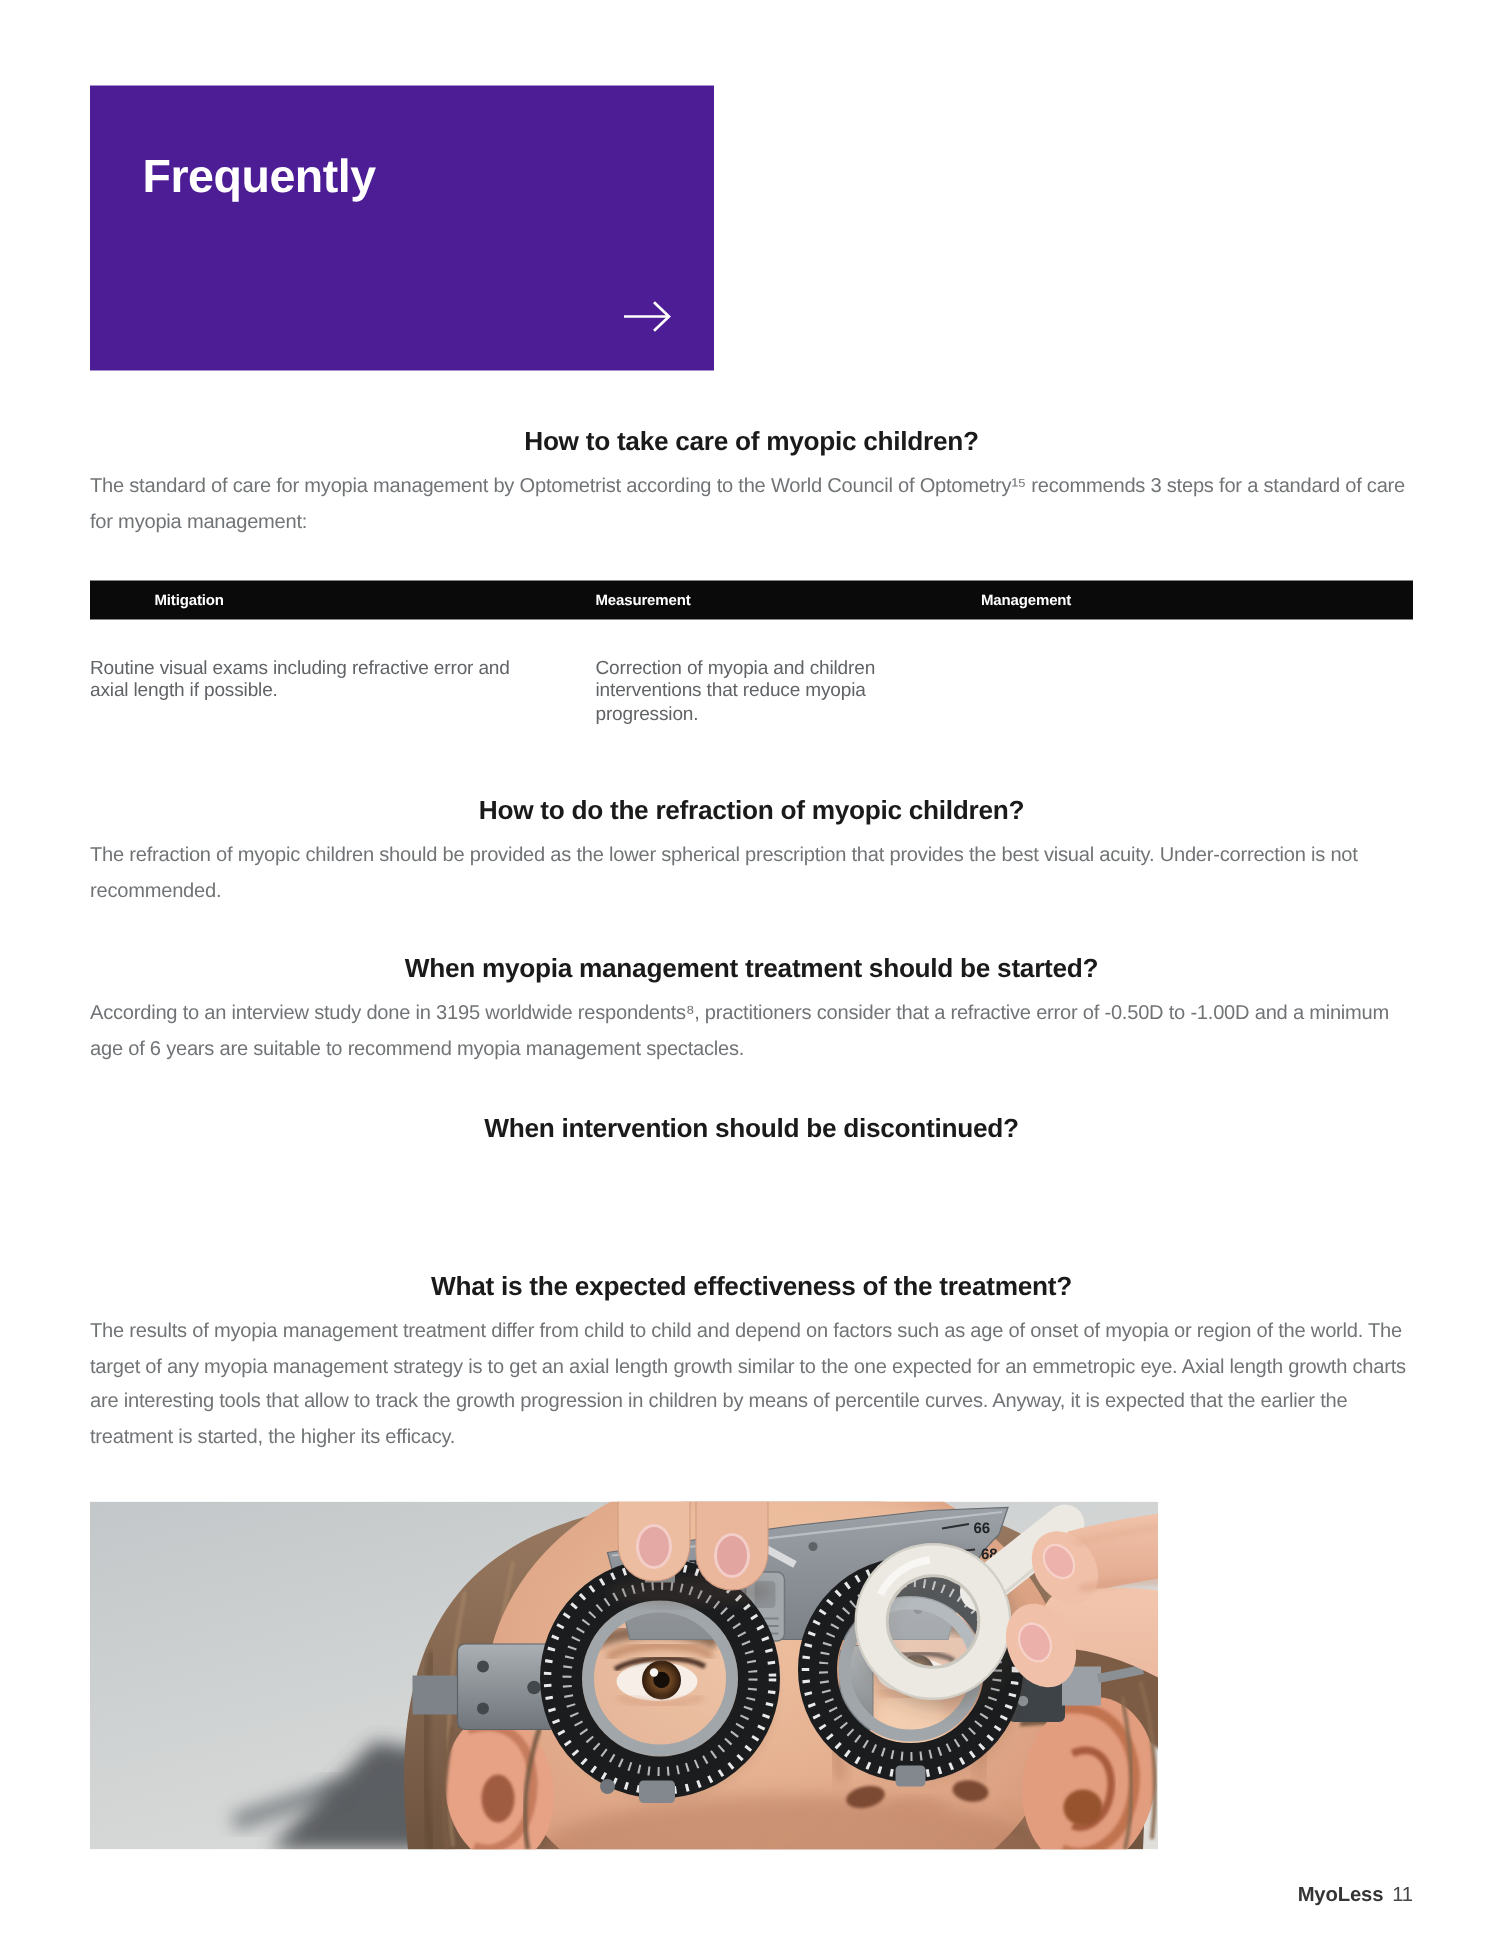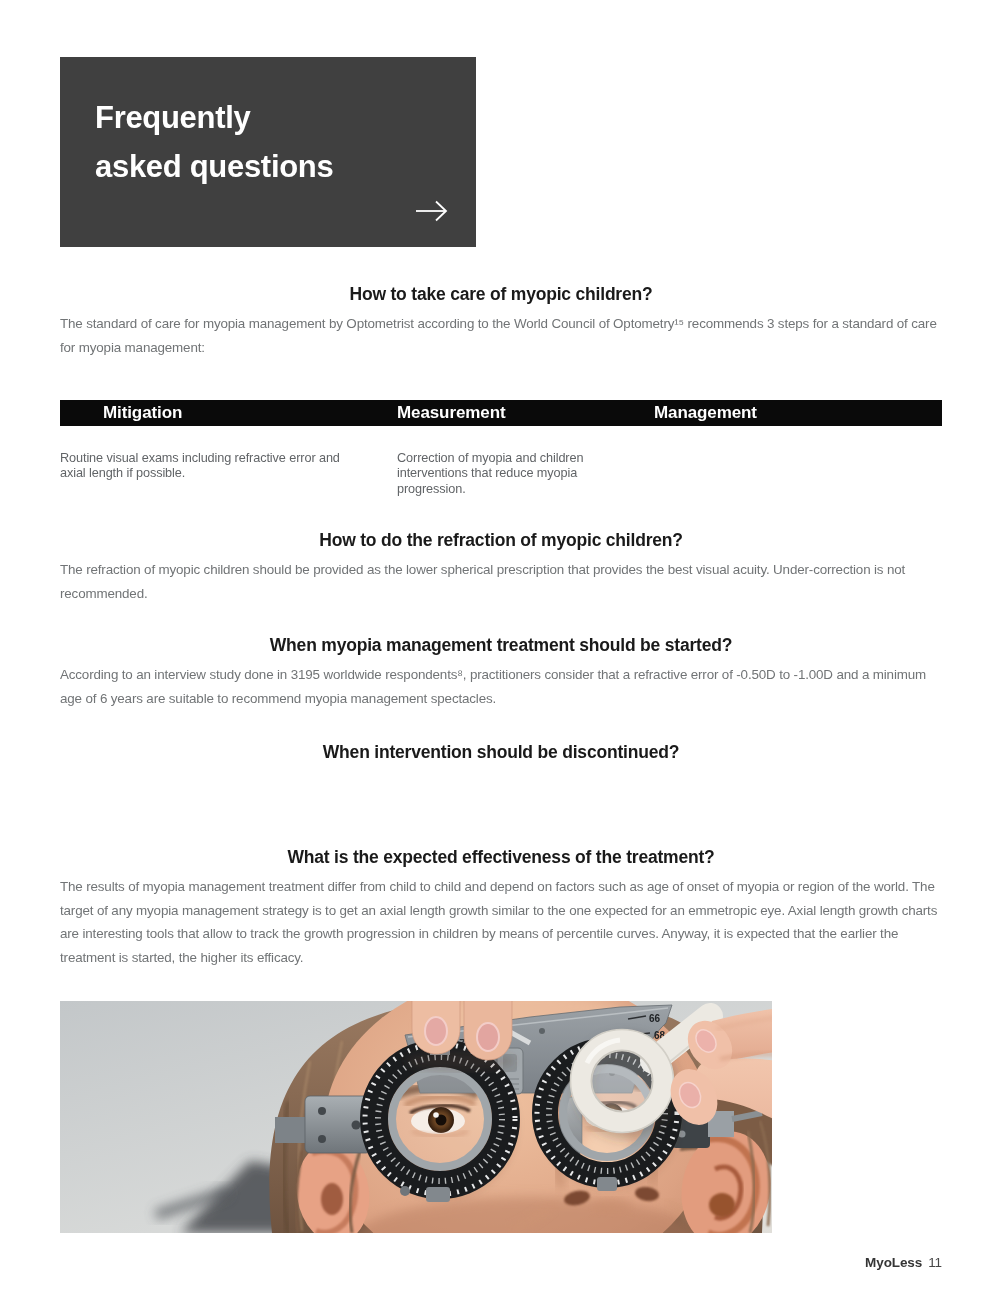--- a/index.html
+++ b/index.html
@@ -1,31 +1,31 @@
 <!DOCTYPE html>
 <html><head>
 <meta charset="utf-8">
 <style>
   html,body{margin:0;padding:0;background:#ffffff;}
   .page{position:relative;width:1000px;height:1294px;background:#ffffff;overflow:hidden;
         font-family:"Liberation Sans",sans-serif;}
   
-  .hero{position:absolute;left:60px;top:57px;width:416px;height:190px;background:#404040;color:#ffffff;}
+  .hero{position:absolute;left:60px;top:57px;width:416px;height:190px;background:#4c1d95;color:#ffffff;}
   .hero-title{position:absolute;left:35px;top:36px;font-size:31px;font-weight:700;
               line-height:49px;letter-spacing:-0.3px;white-space:nowrap;}
   .hero-arrow{position:absolute;left:355px;top:142px;width:34px;height:24px;}
   
   .sec{position:absolute;left:60px;width:882px;}
   .sec h3{margin:0 0 7px 0;font-size:17.5px;font-weight:700;color:#1a1a1a;letter-spacing:-0.2px;line-height:22px;text-align:center;}
   .sec p{margin:0;font-size:13.4px;line-height:23.5px;color:#717476;letter-spacing:-0.15px;}
   #sec1{top:283px}#sec2{top:529px}#sec3{top:634px}#sec4{top:741px}#sec5{top:846px}
   
   .steps-table{position:absolute;left:60px;top:387px;width:882px;}
   .t-head{display:grid;grid-template-columns:337px 257px 288px;background:#0a0a0a;color:#ffffff;
-          height:26px;align-items:center;font-size:17px;font-weight:700;letter-spacing:-0.1px;margin-top:13px;}
+          height:26px;align-items:center;font-size:10px;font-weight:700;letter-spacing:-0.1px;}
   .t-head .c1{padding-left:43px;}
   .t-body{display:grid;grid-template-columns:337px 257px 288px;font-size:12.7px;line-height:15.4px;color:#616467;letter-spacing:-0.1px;}
   .t-body .c1{padding:17px 54px 0 43px;}
   .t-body .c2{padding:25px 30px 0 0;}
   .t-body .c3{padding:25px 38px 0 0;}
   
   .photo{position:absolute;left:60px;top:1001px;width:712px;height:232px;overflow:hidden;}
   
   .footer{position:absolute;top:1255px;right:58px;font-size:13.5px;color:#3a3a3a;letter-spacing:-0.1px;}
   .footer .brand{font-weight:600;color:#353535;}
@@ -33,21 +33,20 @@
   svg text{font-family:"Liberation Sans",sans-serif;}
 </style>
 </head>
 <body>
 
 <div class="page">
 
   <div class="hero">
     <div class="hero-title">
       <div>Frequently</div>
-      <div>asked questions</div>
     </div>
     <svg class="hero-arrow" viewBox="0 0 34 24">
       <line x1="1" y1="12" x2="31" y2="12" stroke="#ffffff" stroke-width="1.8"></line>
       <polyline points="21,2.5 31,12 21,21.5" fill="none" stroke="#ffffff" stroke-width="1.8"></polyline>
     </svg>
   </div>
 
   <div class="sec" id="sec1">
     <h3>How to take care of myopic children?</h3>
     <p>The standard of care for myopia management by Optometrist according to the World Council of Optometry¹⁵ recommends 3 steps for a standard of care for myopia management:</p>

